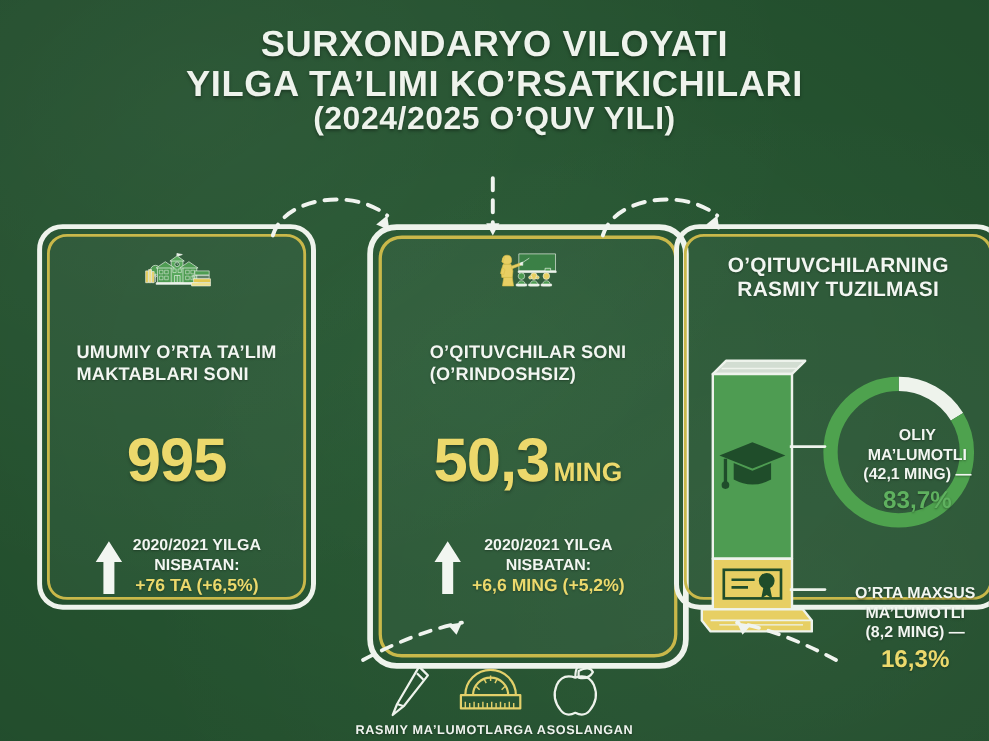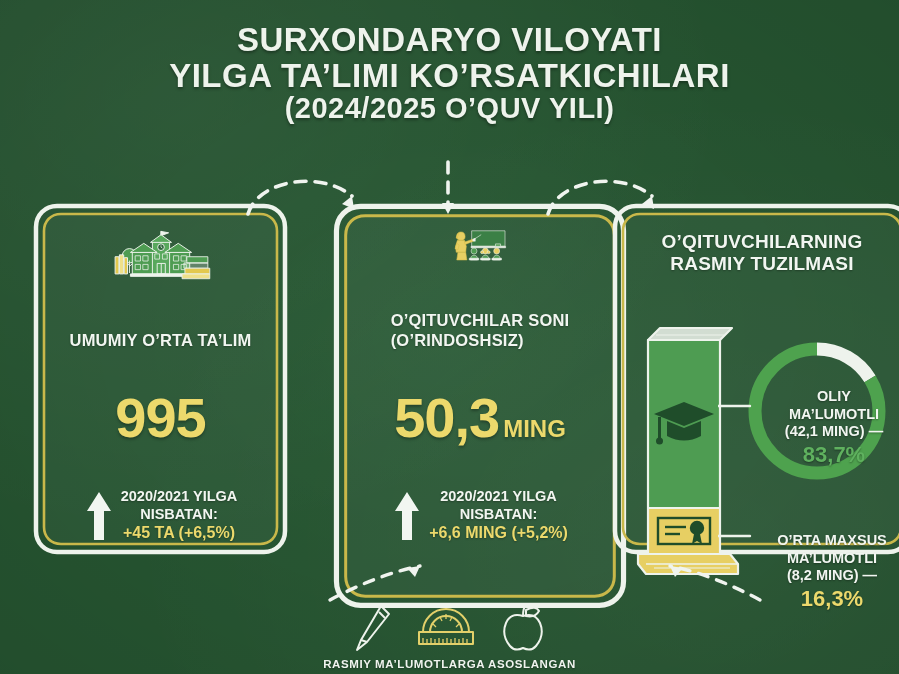--- a/index.html
+++ b/index.html
@@ -198,34 +198,35 @@
       <g stroke="#eef3ec" stroke-width="1.8" stroke-linejoin="round">
         <rect x="162" y="58" width="44" height="13" fill="#4e9c52"></rect>
         <rect x="156" y="71" width="50" height="11" fill="#eef3ec" fill-opacity=".25"></rect>
         <rect x="158" y="82" width="52" height="12" fill="#e3c84e"></rect>
         <rect x="152" y="94" width="58" height="10" fill="#efe08a"></rect>
       </g>
     </svg>
 
     <div class="card-title">
       <span>UMUMIY O’RTA TA’LIM</span><br>
+      <span class="sub">MAKTABLARI SONI</span>
     </div>
 
     <div class="big-number">
       <span>995</span>
     </div>
 
     <div class="delta-row">
       <svg width="26" height="52" viewBox="0 0 26 52">
         <path d="M13 2 L25 21 L18 21 L18 50 L8 50 L8 21 L1 21 Z" fill="#f2f6f1"></path>
       </svg>
       <div class="delta-text">
         <span>2020/2021 YILGA</span><br>
         <span>NISBATAN:</span>
-        <span class="gold">+45 TA (+6,5%)</span>
+        <span class="gold">+76 TA (+6,5%)</span>
       </div>
     </div>
   </div>
 </div>
 
 <div class="card" id="card2">
   <svg class="frame-outer" viewBox="0 0 255 352" preserveAspectRatio="none">
     <path d="M3,24 C3,12 12,3 24,3 L231,3 C243,3 252,12 252,24
              L252,328 C252,340 243,349 231,349 L24,349 C12,349 3,340 3,328 Z" fill="none" stroke="#eef3ec" stroke-width="4.5"></path>
   </svg>

